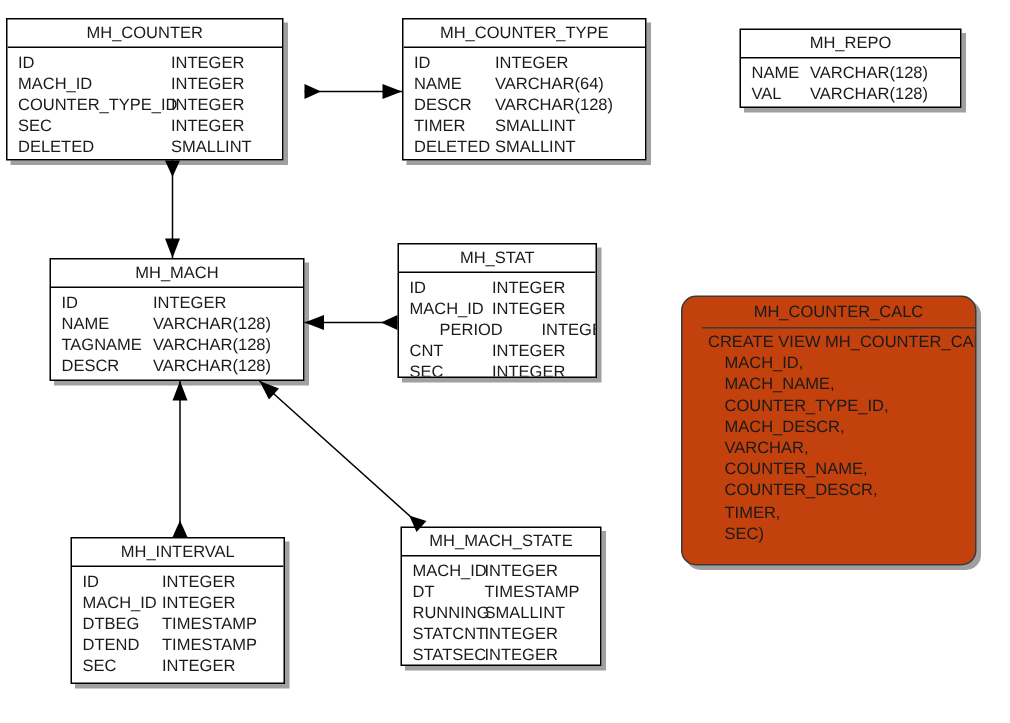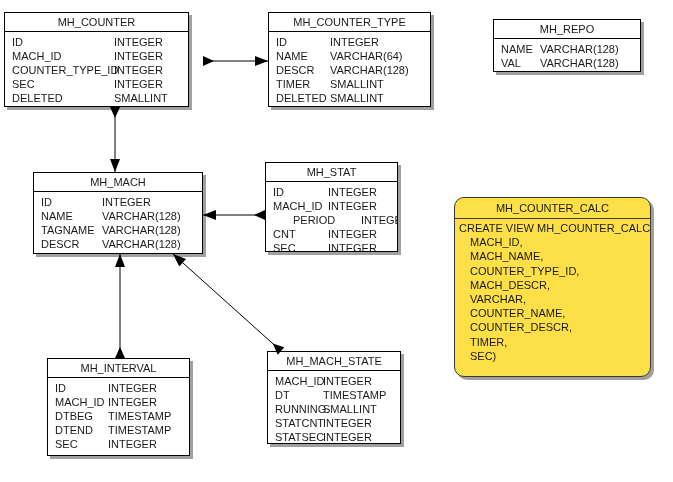--- a/index.html
+++ b/index.html
@@ -16,22 +16,23 @@
     box-shadow:3px 3px 0 #a0a0a0;
   }
   .thead{
     height:18px;line-height:18px;text-align:center;
     border-bottom:1px solid #000000;white-space:nowrap;
   }
   .tbody{padding:3px 0 0 7px}
   .trow{line-height:14px;white-space:nowrap}
   .cname{display:inline-block;vertical-align:top}
   .view{
-    background:#fde047;border:1px solid #3a3a3a;border-radius:10px;
+    background:#c2410c;border:1px solid #3a3a3a;border-radius:10px;
     box-shadow:3px 3px 0 #a0a0a0;
+    padding-left:13px;
   }
   .view .thead{height:20px;line-height:20px;border-bottom:1px solid #3a3a3a}
   .view .tbody{padding:2px 0 0 0}
   .vline{line-height:14.2px;padding-left:4px;white-space:nowrap}
   .vline.ind{padding-left:15px}
   #connectors{position:absolute;left:0;top:0;pointer-events:none}
   #connectors g{pointer-events:stroke}
 </style>
 </head>
 <body>

